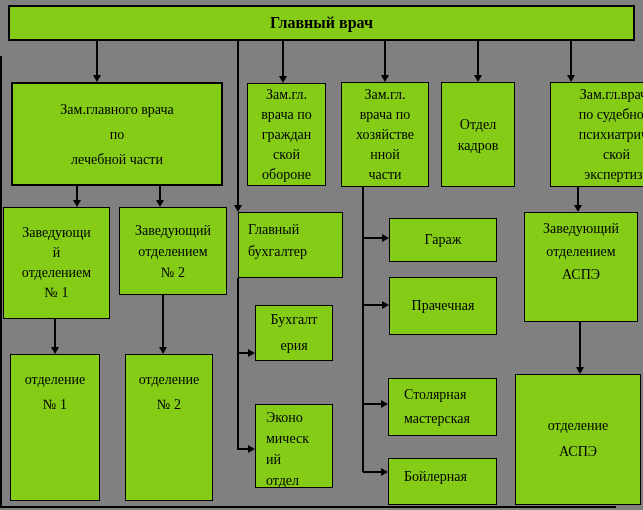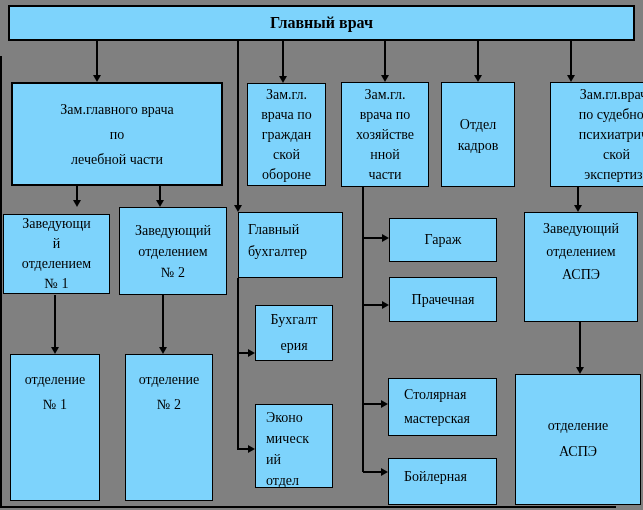--- a/index.html
+++ b/index.html
@@ -6,21 +6,21 @@
   #canvas{
     position:relative;
     width:643px;height:510px;
     background:#808080;
     overflow:hidden;
     font-family:"Liberation Serif", serif;
     color:#000;
   }
   .node{
     position:absolute;
-    background:#7dd3fc;
+    background:#84cc16;
     border:1px solid #000000;
     box-sizing:border-box;
     display:flex;
     align-items:center;
     justify-content:center;
     text-align:center;
     font-size:14px;
     line-height:20px;
   }
   .node.thick{border-width:2px;}
@@ -130,21 +130,21 @@
   </div>
 
   <div class="node" style="left:523px;top:82px;width:133px;height:105px;line-height:20px;margin-left:27px;">
     <span class="box-label">Зам.гл.врача
 по судебно –
 психиатриче
 ской
 экспертизе</span>
   </div>
 
-  <div class="node" style="left:3px;top:214px;width:107px;height:80px;line-height:20px;">
+  <div class="node" style="left:3px;top:207px;width:107px;height:112px;line-height:20px;">
     <span class="box-label">Заведующи
 й
 отделением
 № 1</span>
   </div>
 
   <div class="node" style="left:119px;top:207px;width:108px;height:88px;line-height:21px;">
     <span class="box-label">Заведующий
 отделением
 № 2</span>
@@ -152,21 +152,21 @@
 
   <div class="node v-top h-left" style="left:238px;top:212px;width:105px;height:66px;line-height:22px;padding:6px 0 0 9px;">
     <span class="box-label">Главный
 бухгалтер</span>
   </div>
 
   <div class="node" style="left:389px;top:218px;width:108px;height:44px;">
     <span class="box-label">Гараж</span>
   </div>
 
-  <div class="node" style="left:389px;top:277px;width:108px;height:45px;">
+  <div class="node" style="left:389px;top:277px;width:108px;height:58px;">
     <span class="box-label">Прачечная</span>
   </div>
 
   <div class="node v-top" style="left:524px;top:212px;width:114px;height:110px;line-height:23px;padding-top:4px;">
     <span class="box-label">Заведующий
 отделением
 АСПЭ</span>
   </div>
 
   <div class="node v-top" style="left:10px;top:354px;width:90px;height:147px;line-height:25px;padding-top:12px;">

